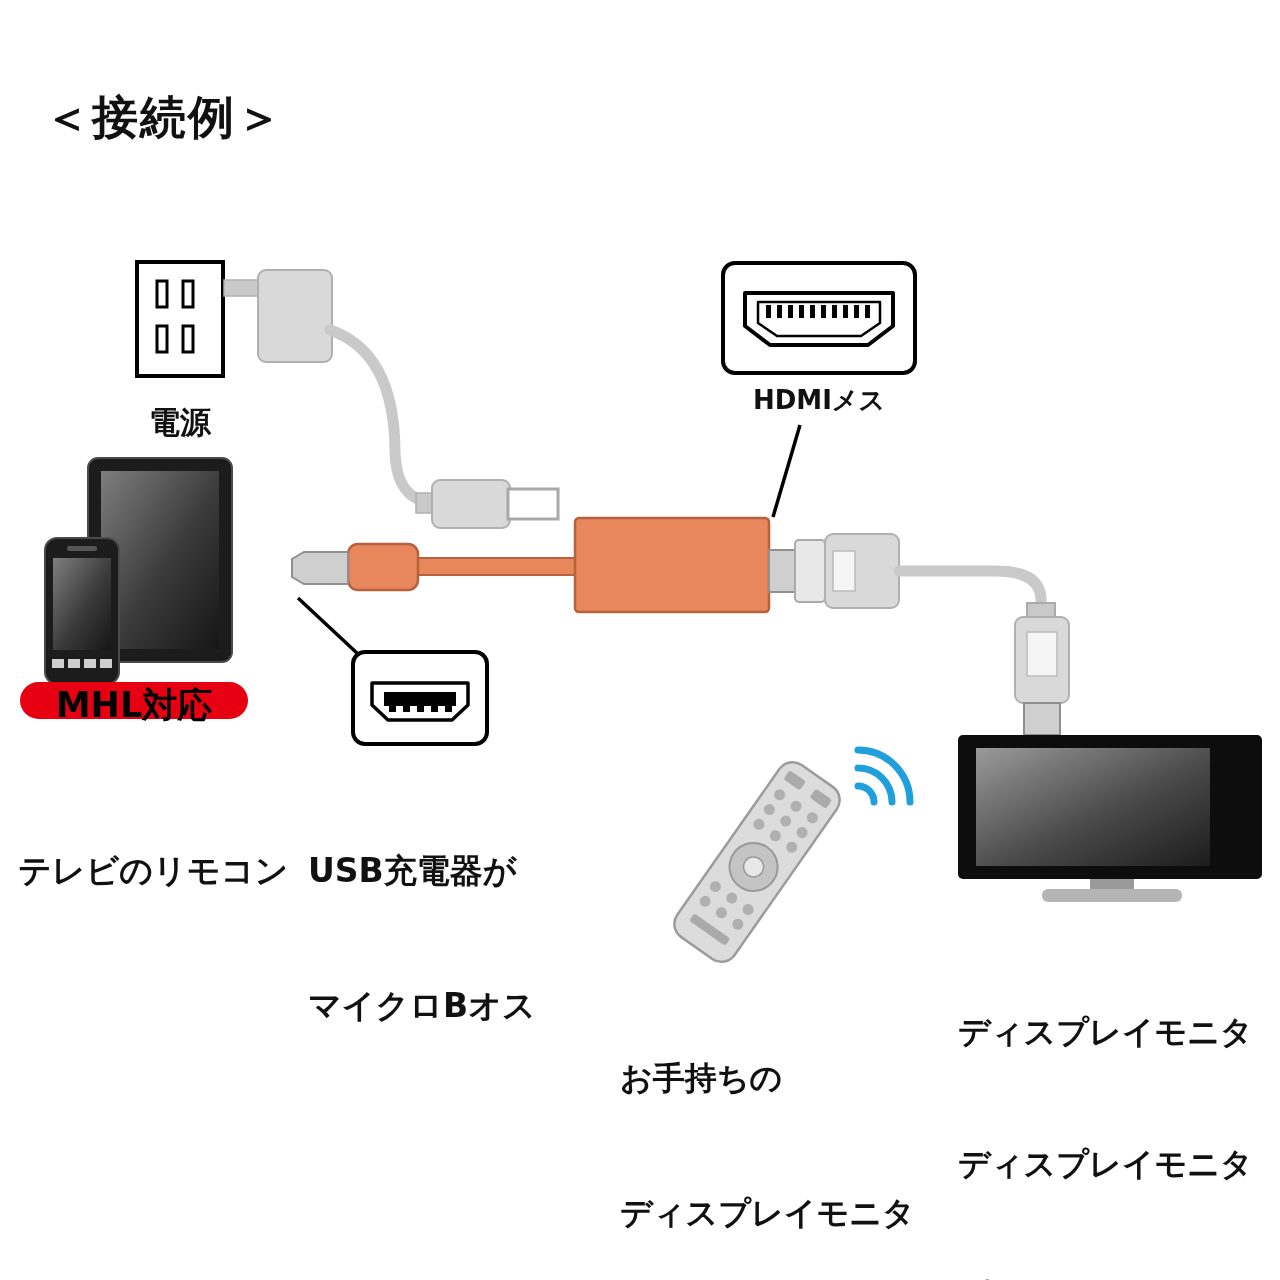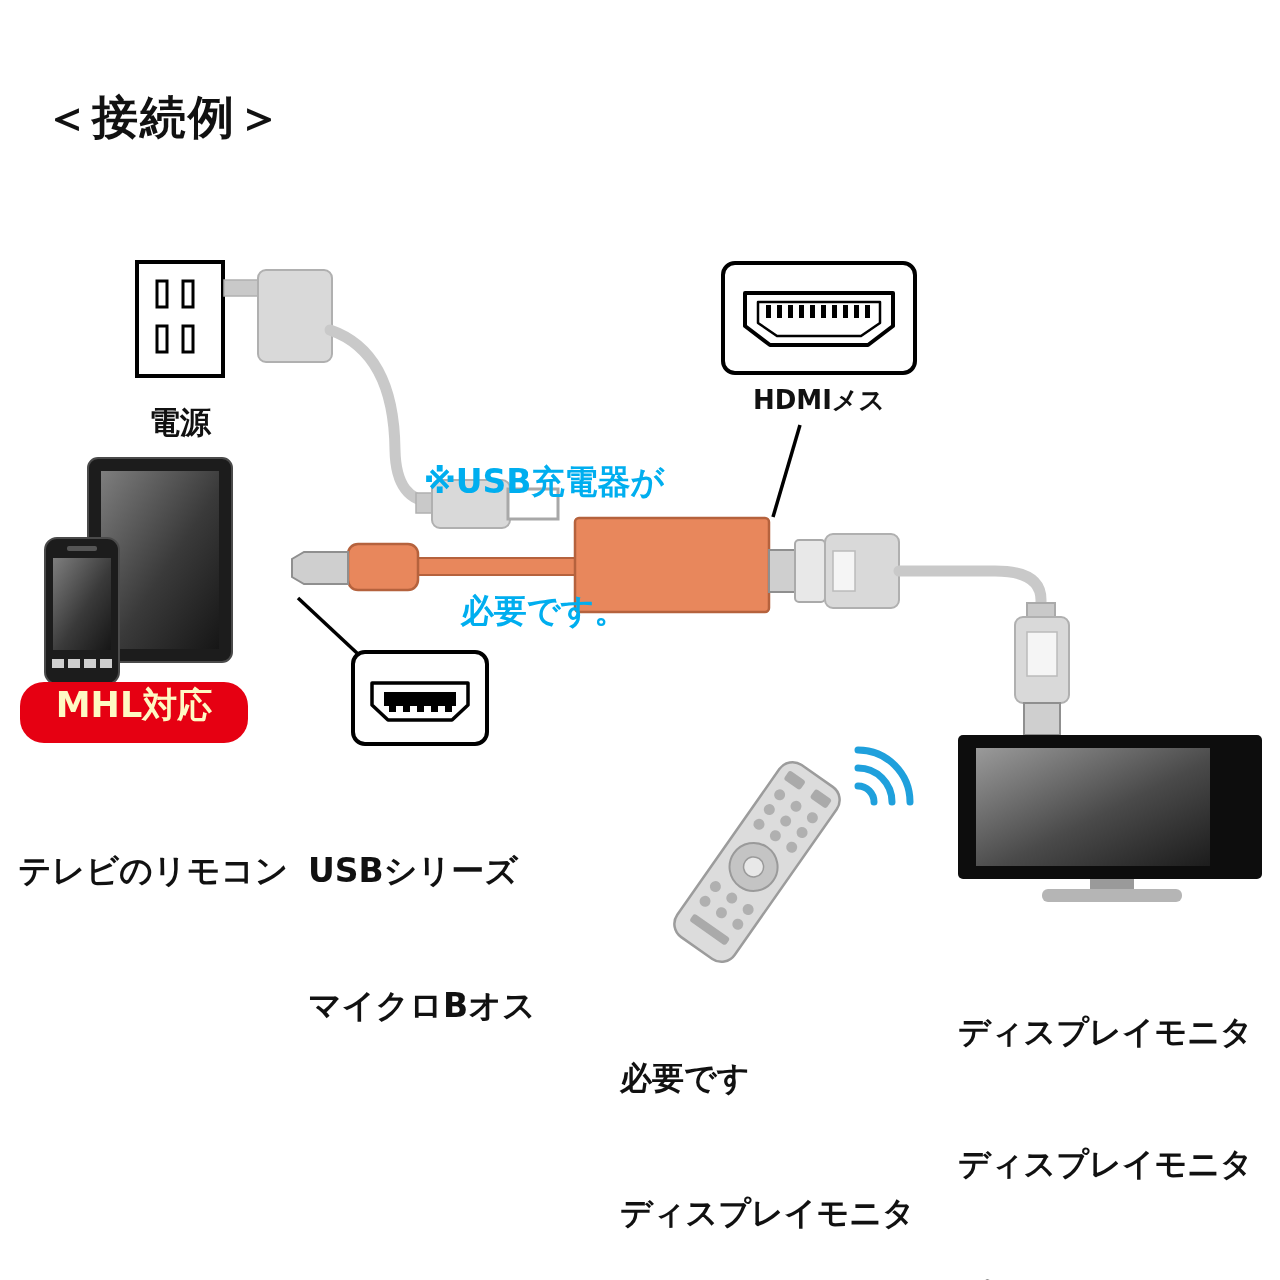--- a/index.html
+++ b/index.html
@@ -13,22 +13,22 @@
     position:relative;width:1280px;height:1280px;background:#fff;overflow:hidden;
     font-family:"DejaVu Sans","Liberation Sans",sans-serif;color:#111;
   }
   #diagram-svg{position:absolute;left:0;top:0;}
   .txt{position:absolute;font-weight:bold;white-space:pre;}
   .page-title{left:44px;top:52px;font-size:46px;letter-spacing:2px;margin-top:35px;}
   .lbl-power{left:137px;top:383px;width:86px;text-align:center;font-size:31px;margin-top:19px;}
   .note{left:396px;top:374px;width:296px;text-align:center;font-size:33px;line-height:43px;color:var(--note-blue);}
   .lbl-hdmi{left:723px;top:383px;width:192px;text-align:center;font-size:26px;}
   .badge{
-    left:20px;top:682px;width:228px;height:61px;border-radius:24px;
-    background:var(--badge-red);color:#fef9c3;text-align:center;line-height:47px;font-size:35px;
+    left:20px;top:682px;width:228px;height:37px;border-radius:24px;
+    background:var(--badge-red);color:#000000;text-align:center;line-height:47px;font-size:35px;
   }
   .lbl-device{left:18px;top:758px;font-size:33px;line-height:45px;}
   .lbl-microusb{left:308px;top:758px;font-size:33px;line-height:45px;}
   .lbl-remote{left:620px;top:966px;font-size:32px;line-height:45px;}
   .lbl-tv{left:958px;top:922px;font-size:32px;line-height:44px;}
 
   
   .outline-black{fill:#fff;stroke:#000;}
   .orange-part{fill:var(--adapter-orange);stroke:#B5623D;}
   .gray-cable{stroke:#C9C9C9;fill:none;}
@@ -185,40 +185,36 @@
       <rect x="976" y="748" width="234" height="118" fill="url(#tvGrad)"></rect>
       <rect x="1090" y="879" width="44" height="12" fill="#9A9A9A"></rect>
       <rect x="1042" y="889" width="140" height="13" rx="6" fill="#B5B5B5"></rect>
     </g>
   </svg>
 
   <div class="txt page-title">＜接続例＞</div>
 
   <div class="txt lbl-power">電源</div>
 
-  <div class="txt note">
-    <div>※USB充電器が</div>
-    <div>必要です。</div>
-  </div>
 
   <div class="txt lbl-hdmi">HDMIメス</div>
 
   <div class="txt badge">MHL対応</div>
 
   <div class="txt lbl-device">
     <div>テレビのリモコン</div>
   </div>
 
   <div class="txt lbl-microusb">
-    <div>USBシリーズ</div>
+    <div>USB充電器が</div>
     <div>マイクロBオス</div>
   </div>
 
   <div class="txt lbl-remote">
-    <div>必要です</div>
+    <div>お手持ちの</div>
     <div>ディスプレイモニタ</div>
   </div>
 
   <div class="txt lbl-tv">
     <div>ディスプレイモニタ</div>
     <div>ディスプレイモニタ</div>
     <div>プロジェクターなど</div>
   </div>
 
 </div>

